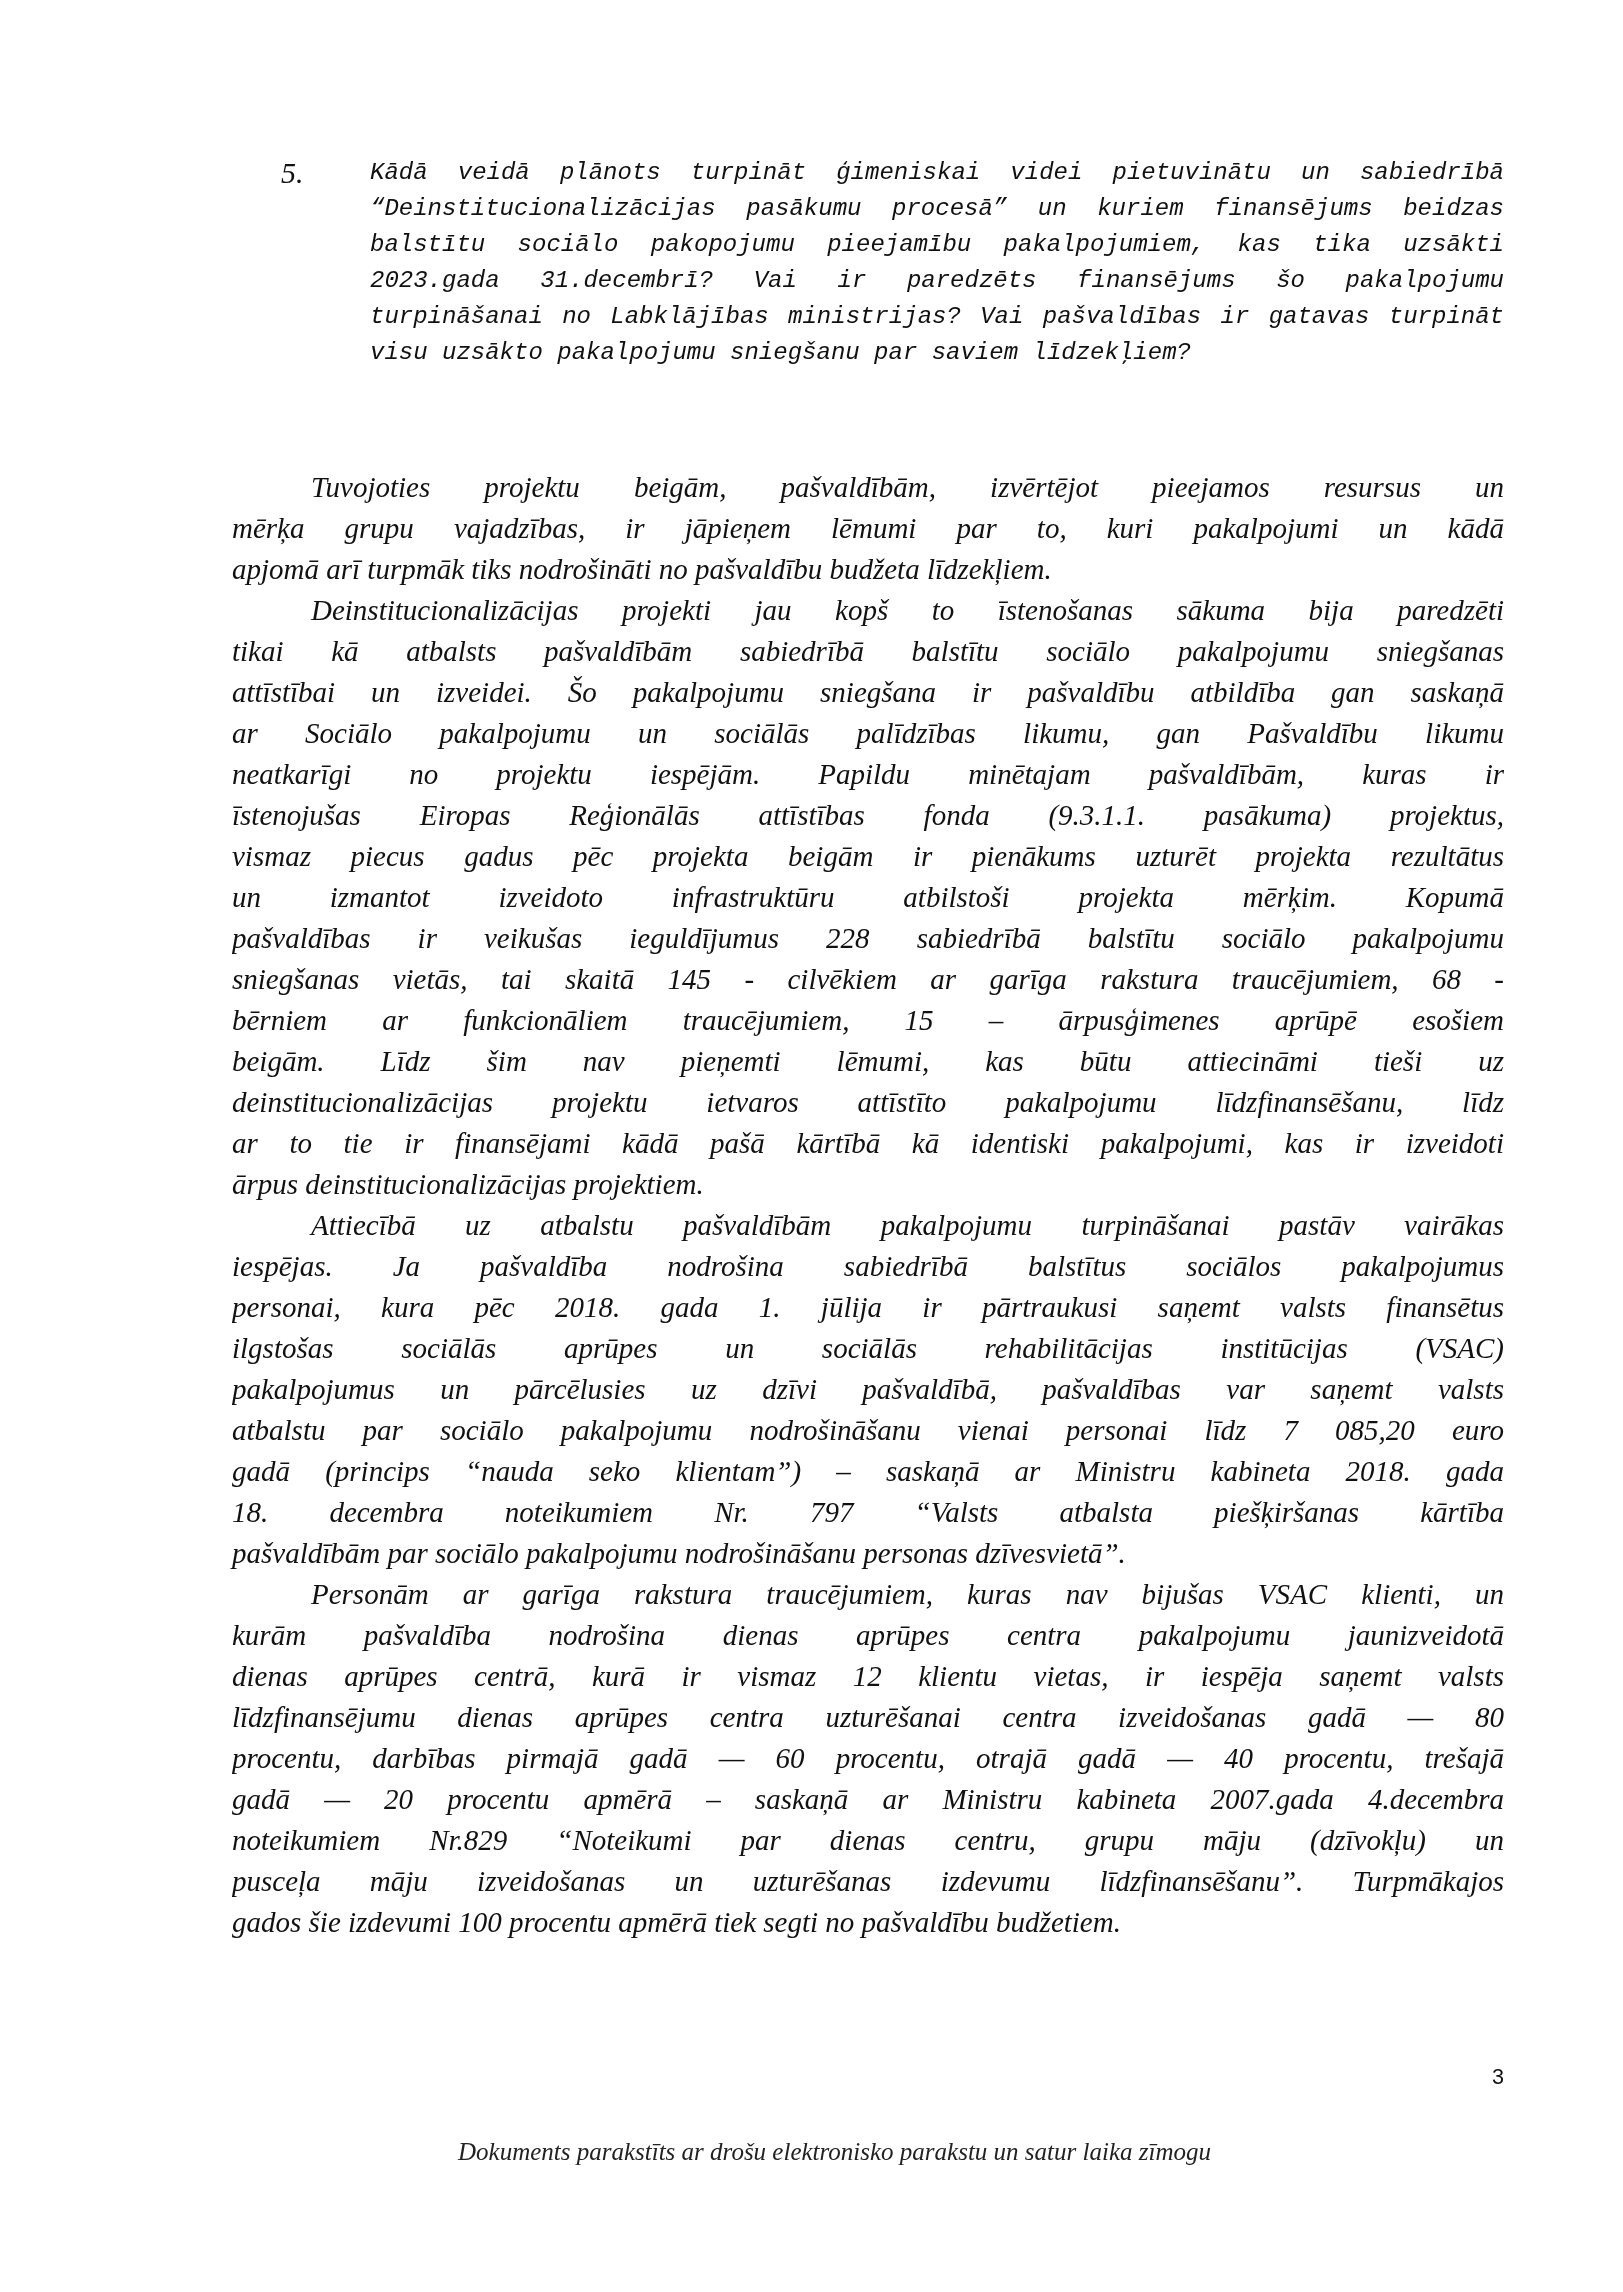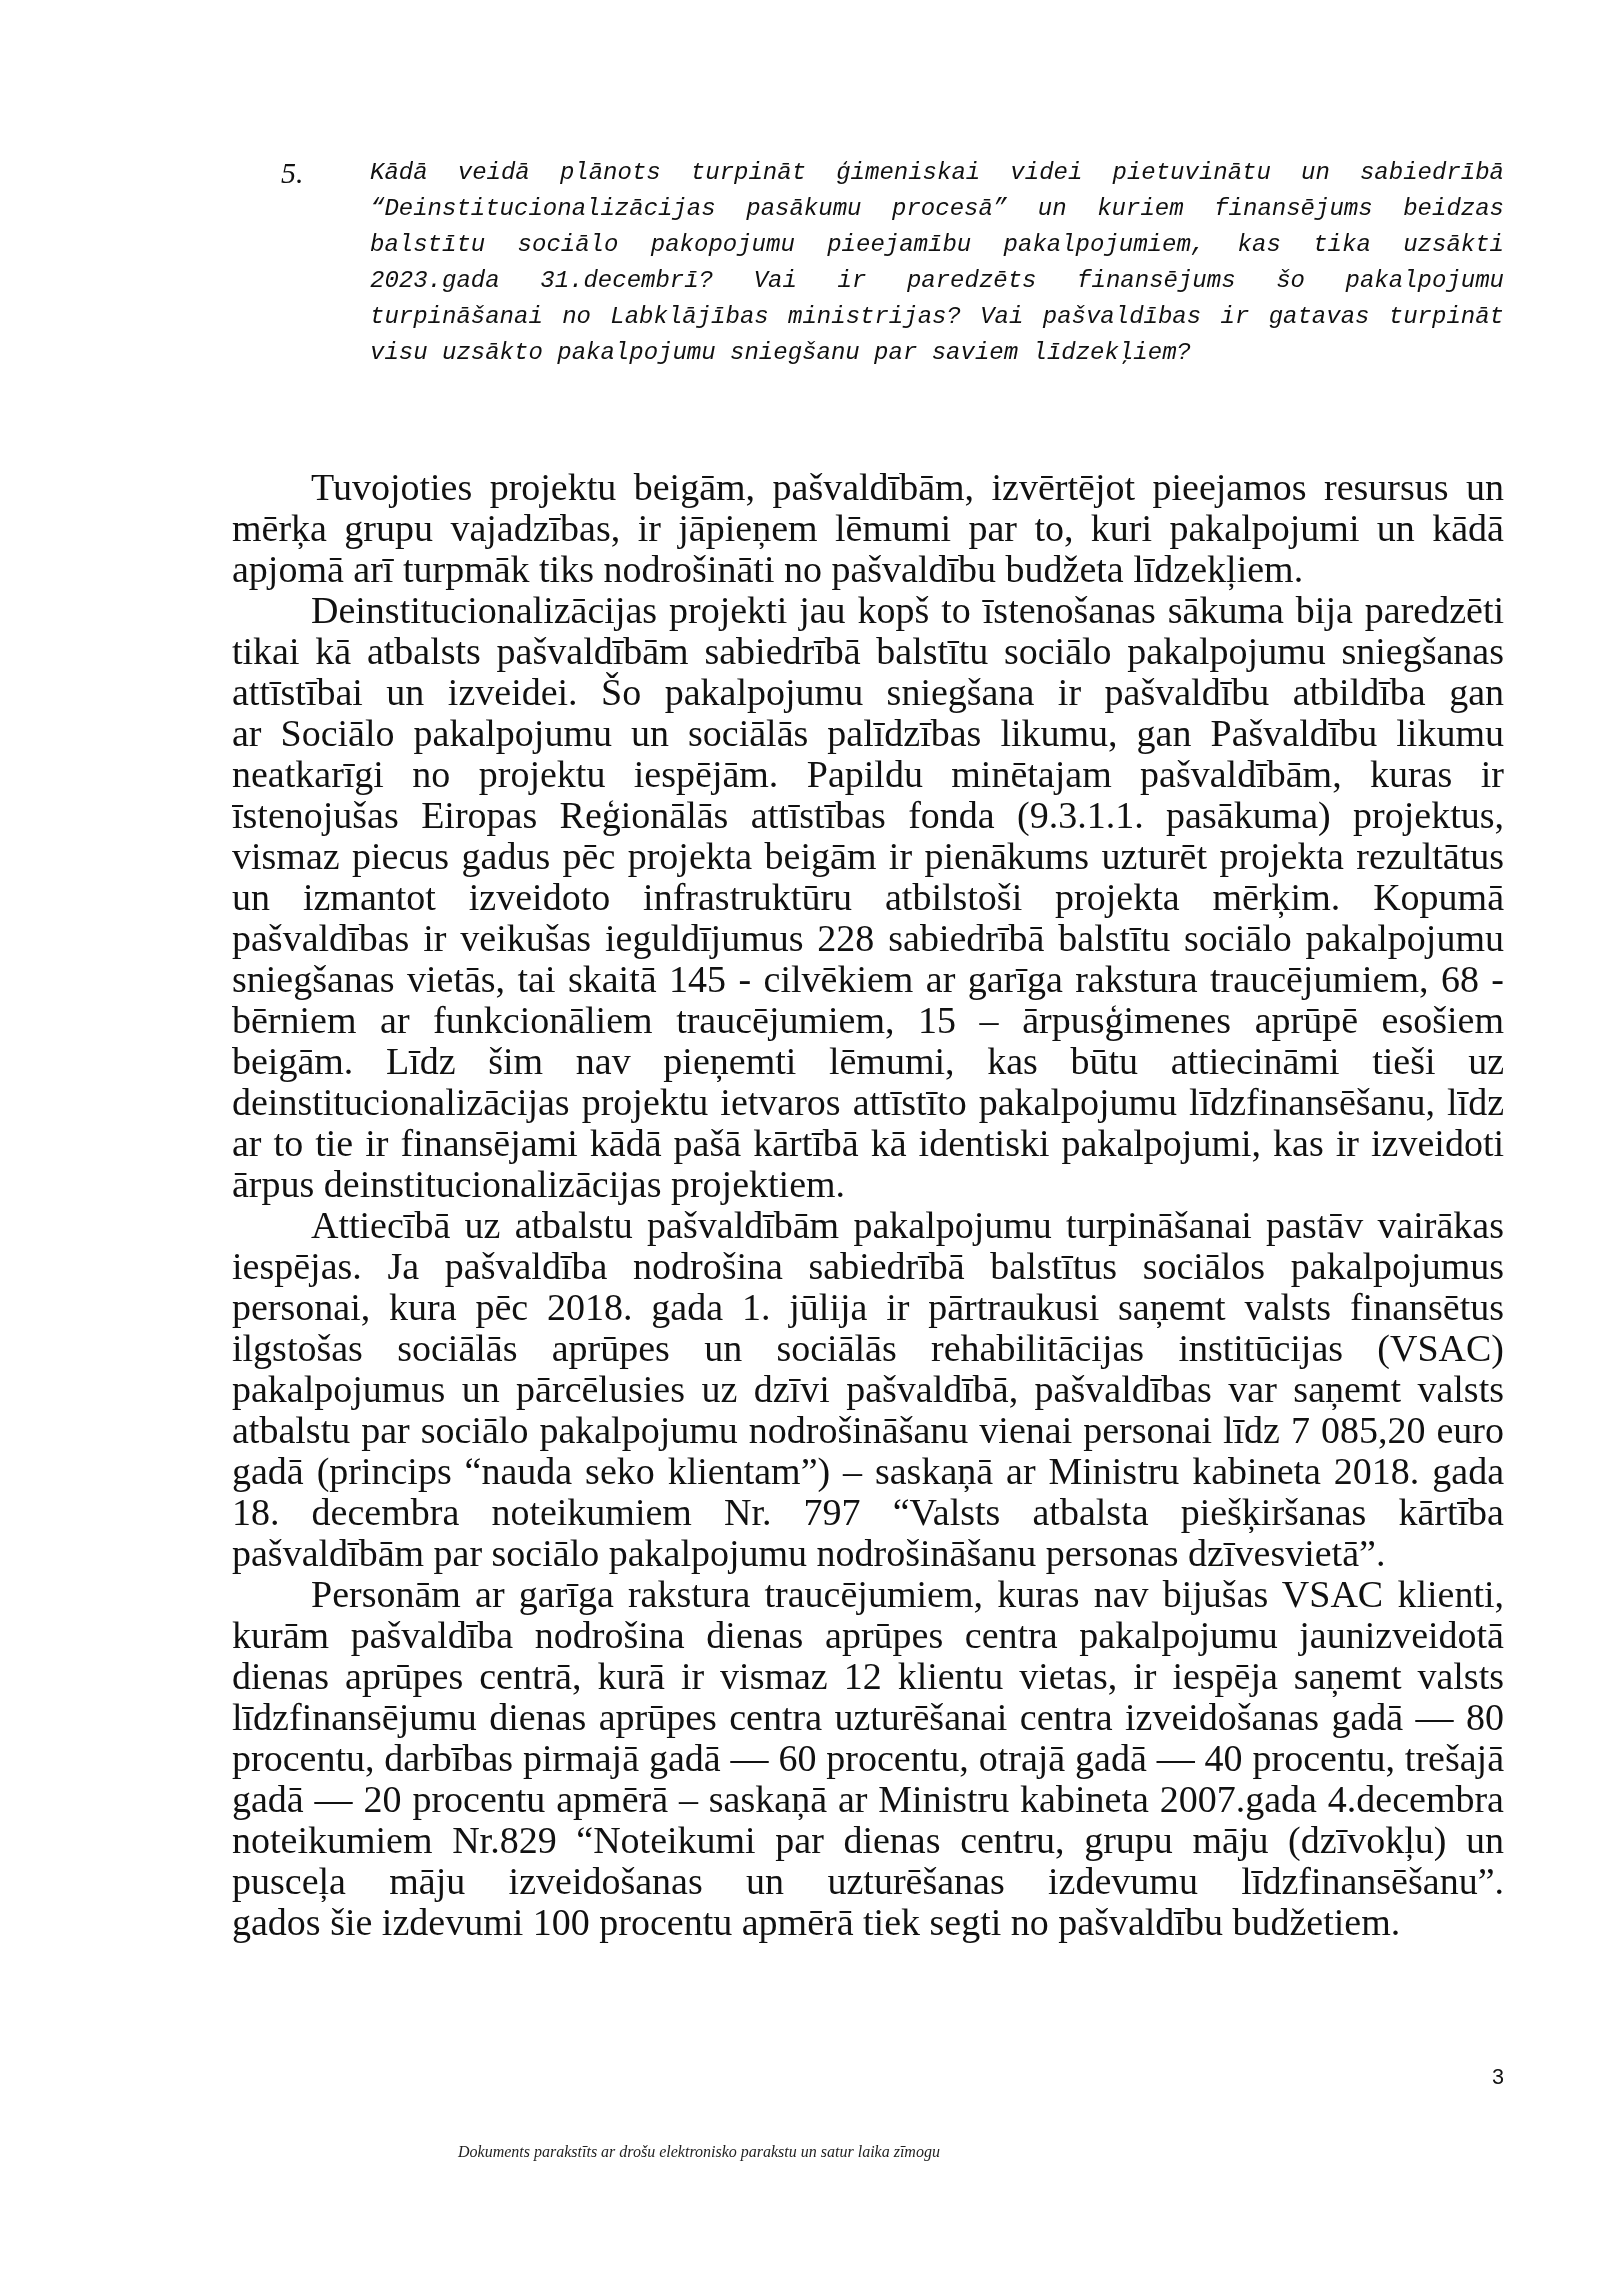--- a/index.html
+++ b/index.html
@@ -4,25 +4,25 @@
 <style>
   html, body { margin: 0; padding: 0; background: #ffffff; }
   body { width: 1623px; height: 2293px; position: relative; overflow: hidden; }
   .page { position: absolute; left: 0; top: 0; width: 1623px; height: 2293px; background: #fff; color: #111; }
   .list-item { position: absolute; left: 281px; top: 155px; width: 1223px; }
   .list-num { position: absolute; left: 0; top: 0; font-family: "Liberation Serif", serif; font-style: italic; font-size: 30px; line-height: 36px; }
   .list-lines { position: absolute; left: 47px; top: 0; width: 1176px; }
   .ln-i { display: block; font-family: Liberation Mono, monospace; font-style: italic; font-size: 24px; line-height: 36px; height: 36px; text-align: justify; text-align-last: justify; white-space: nowrap; margin-left: 42px; }
   .ln-i.last { text-align-last: left; }
   .body-text { position: absolute; left: 232px; top: 467px; width: 1272px; }
-  .ln { display: block; font-family: "Liberation Serif", serif; font-size: 38px; line-height: 41px; height: 41px; text-align: justify; text-align-last: justify; white-space: nowrap; overflow: visible; }
+  .ln { display: block; font-family: "Liberation Serif", serif; font-size: 29px; line-height: 41px; height: 41px; text-align: justify; text-align-last: justify; white-space: nowrap; overflow: visible; font-style: italic; }
   .ln.first { text-indent: 79px; }
   .ln.last { text-align-last: left; }
   .page-number { position: absolute; left: 1492px; top: 2062px; font-family: "Liberation Sans", sans-serif; font-size: 21.6px; line-height: 29px; }
-  .footer { position: absolute; left: 458px; top: 2137px; font-family: "Liberation Serif", serif; font-style: italic; font-size: 16px; line-height: 29px; color: #222; }
+  .footer { position: absolute; left: 458px; top: 2137px; font-family: "Liberation Serif", serif; font-style: italic; font-size: 25px; line-height: 29px; color: #222; }
   
   .jl { display: block; text-align: justify; }
   .jl::after { content: ""; display: inline-block; width: 100%; height: 0; }
 </style>
 </head>
 <body>
 
 <div class="page">
 
   <div class="list-item">

